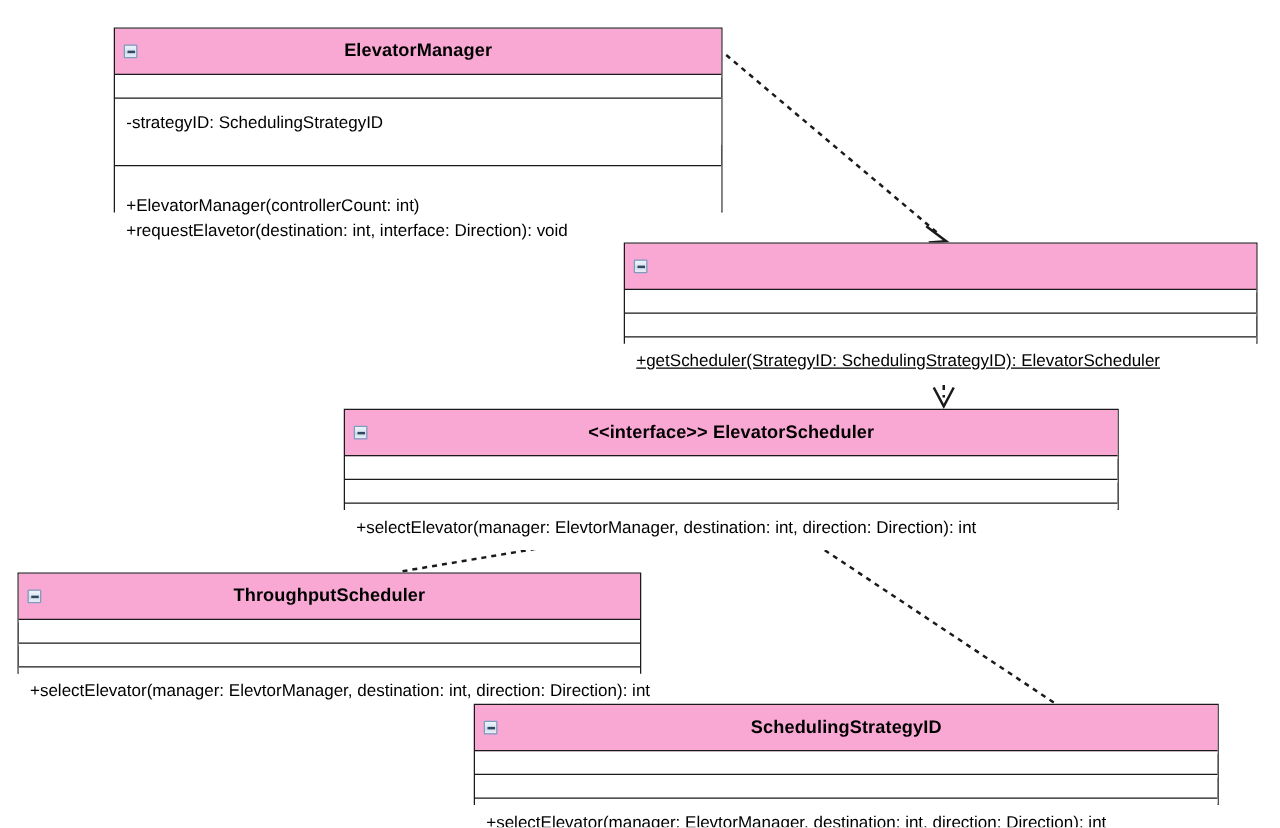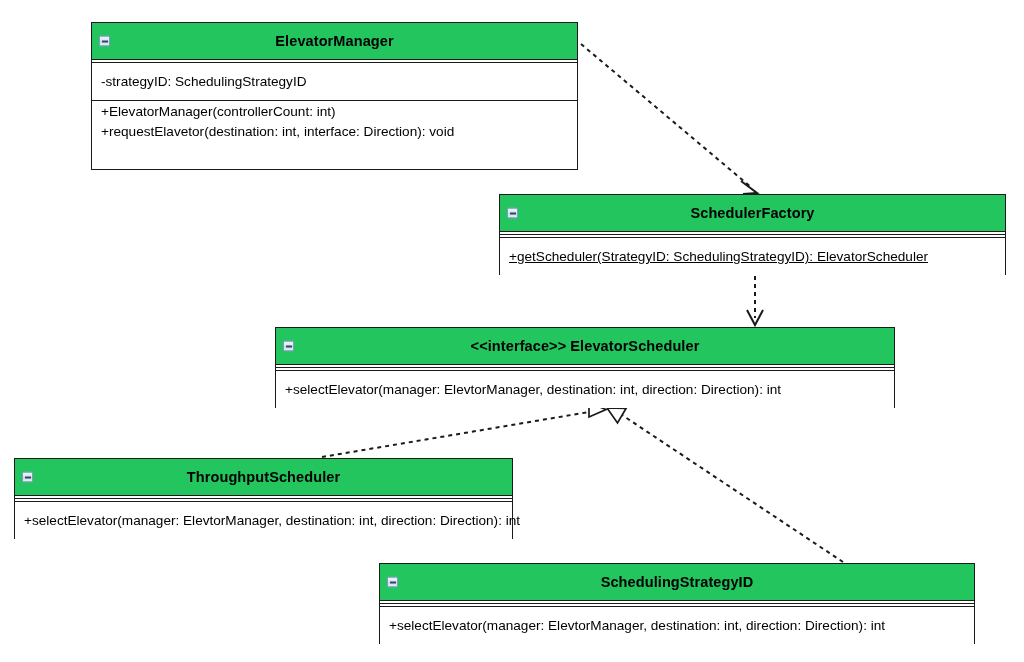--- a/index.html
+++ b/index.html
@@ -34,21 +34,21 @@
     z-index: 2;
   }
   .uml-title {
     position: relative;
     box-sizing: border-box;
     height: 37px;
     display: flex;
     align-items: center;
     justify-content: center;
     border-bottom: 1.6px solid #1a1a1a;
-    background: #22c55e;
+    background: #f9a8d4;
   }
   .uml-title-text {
     font-size: 14.5px;
     font-weight: bold;
     color: #000000;
     letter-spacing: 0.1px;
     text-align: center;
     padding: 0 26px;
     white-space: nowrap;
   }
@@ -73,20 +73,21 @@
     top: 50%;
     margin-top: -1px;
     height: 2px;
     background: #30475e;
   }
   .uml-compartment {
     box-sizing: border-box;
     border-top: 1.6px solid #1a1a1a;
     padding: 9px 9px 9px 9px;
     background: #ffffff;
+    margin-top: 16px;
   }
   .uml-compartment.empty-strip {
     padding: 0;
     height: 3px;
   }
   .uml-row {
     font-size: 13.6px;
     color: #000000;
     line-height: 20px;
     white-space: nowrap;
@@ -127,30 +128,29 @@
   <div class="uml-class" style="left:91px; top:22px; width:487px; height:148px;">
     <div class="uml-title">
       <span class="collapse-icon"></span>
       <span class="uml-title-text">ElevatorManager</span>
     </div>
     <div class="gap-sep"></div>
     <div class="uml-compartment" style="height:36px;">
       <div class="uml-row">-strategyID: SchedulingStrategyID</div>
     </div>
     <div class="gap-sep"></div>
-    <div class="uml-compartment" style="height:69px; padding-top:1px;">
+    <div class="uml-compartment" style="height:69px; padding-top:22px;">
       <div class="uml-row">+ElevatorManager(controllerCount: int)</div>
       <div class="uml-row">+requestElavetor(destination: int, interface: Direction): void</div>
     </div>
   </div>
 
   <div class="uml-class" style="left:499px; top:194px; width:507px; height:81px;">
     <div class="uml-title">
       <span class="collapse-icon"></span>
-      <span class="uml-title-text">SchedulerFactory</span>
     </div>
     <div class="gap-sep"></div>
     <div class="uml-compartment empty-strip"></div>
     <div class="uml-compartment" style="height:38px;text-decoration:underline;">
       <div class="uml-row">+getScheduler(StrategyID: SchedulingStrategyID): ElevatorScheduler</div>
     </div>
   </div>
 
   <div class="uml-class" style="left:275px; top:327px; width:620px; height:81px;">
     <div class="uml-title">

